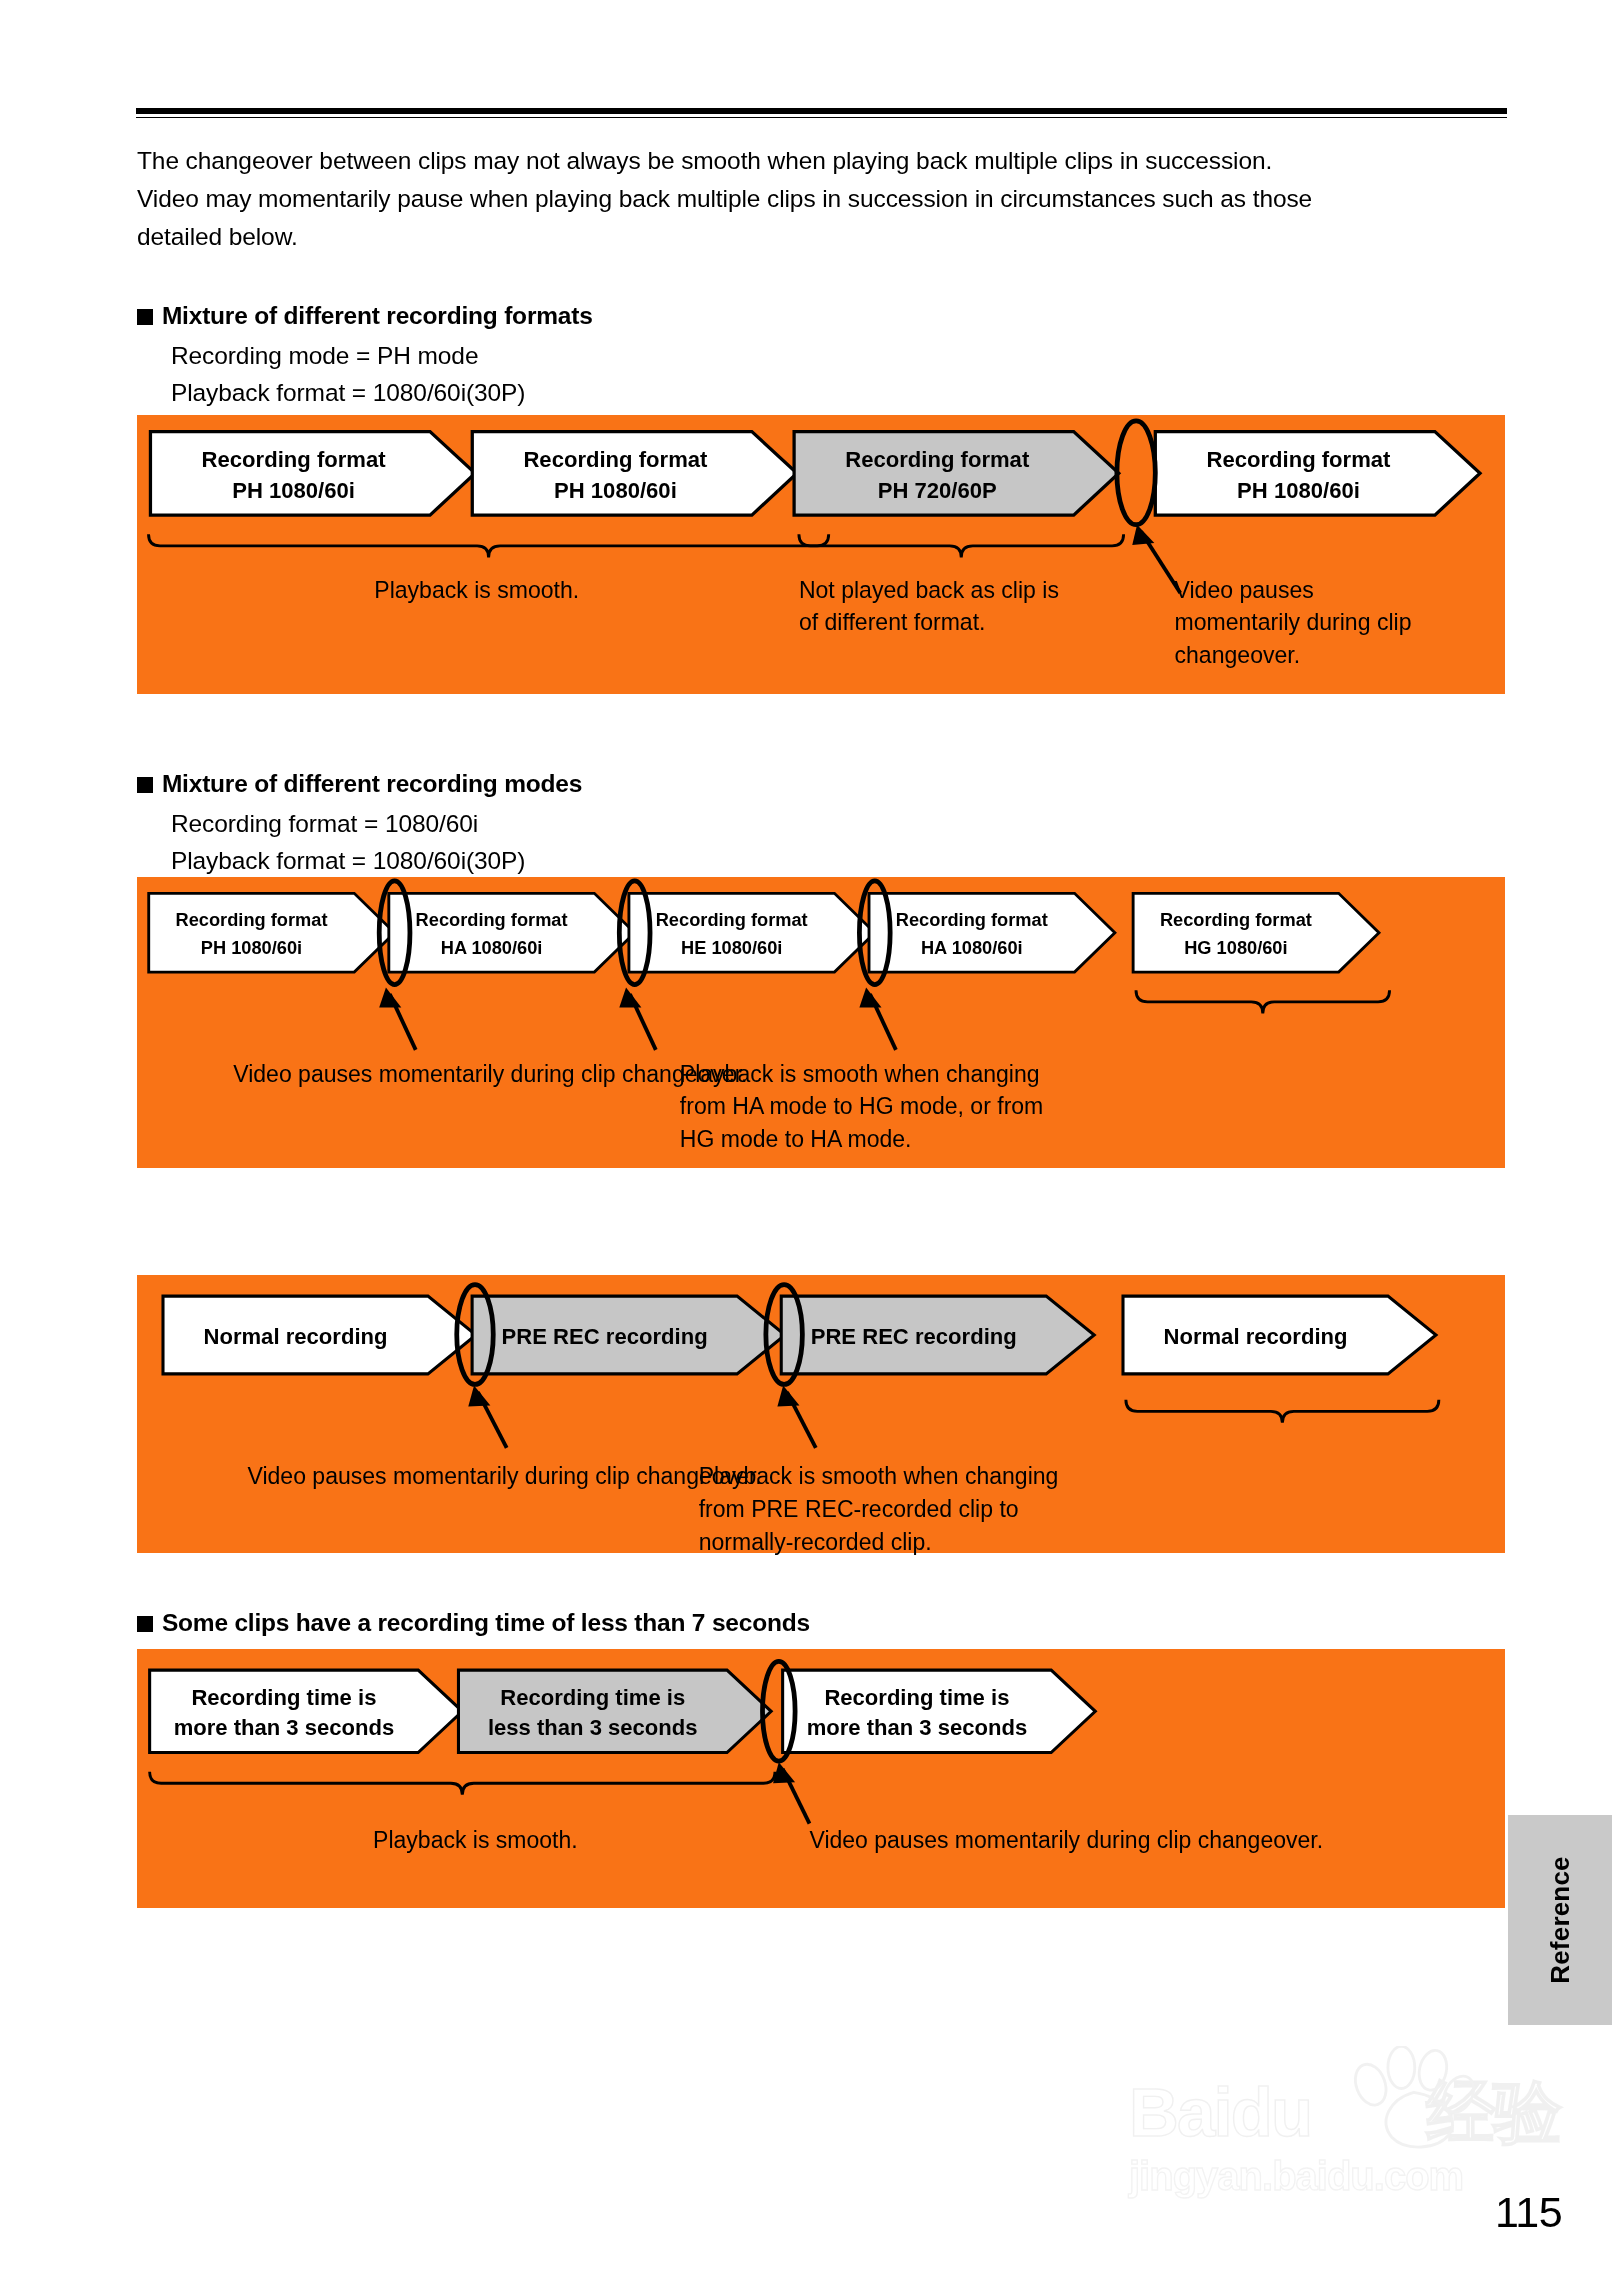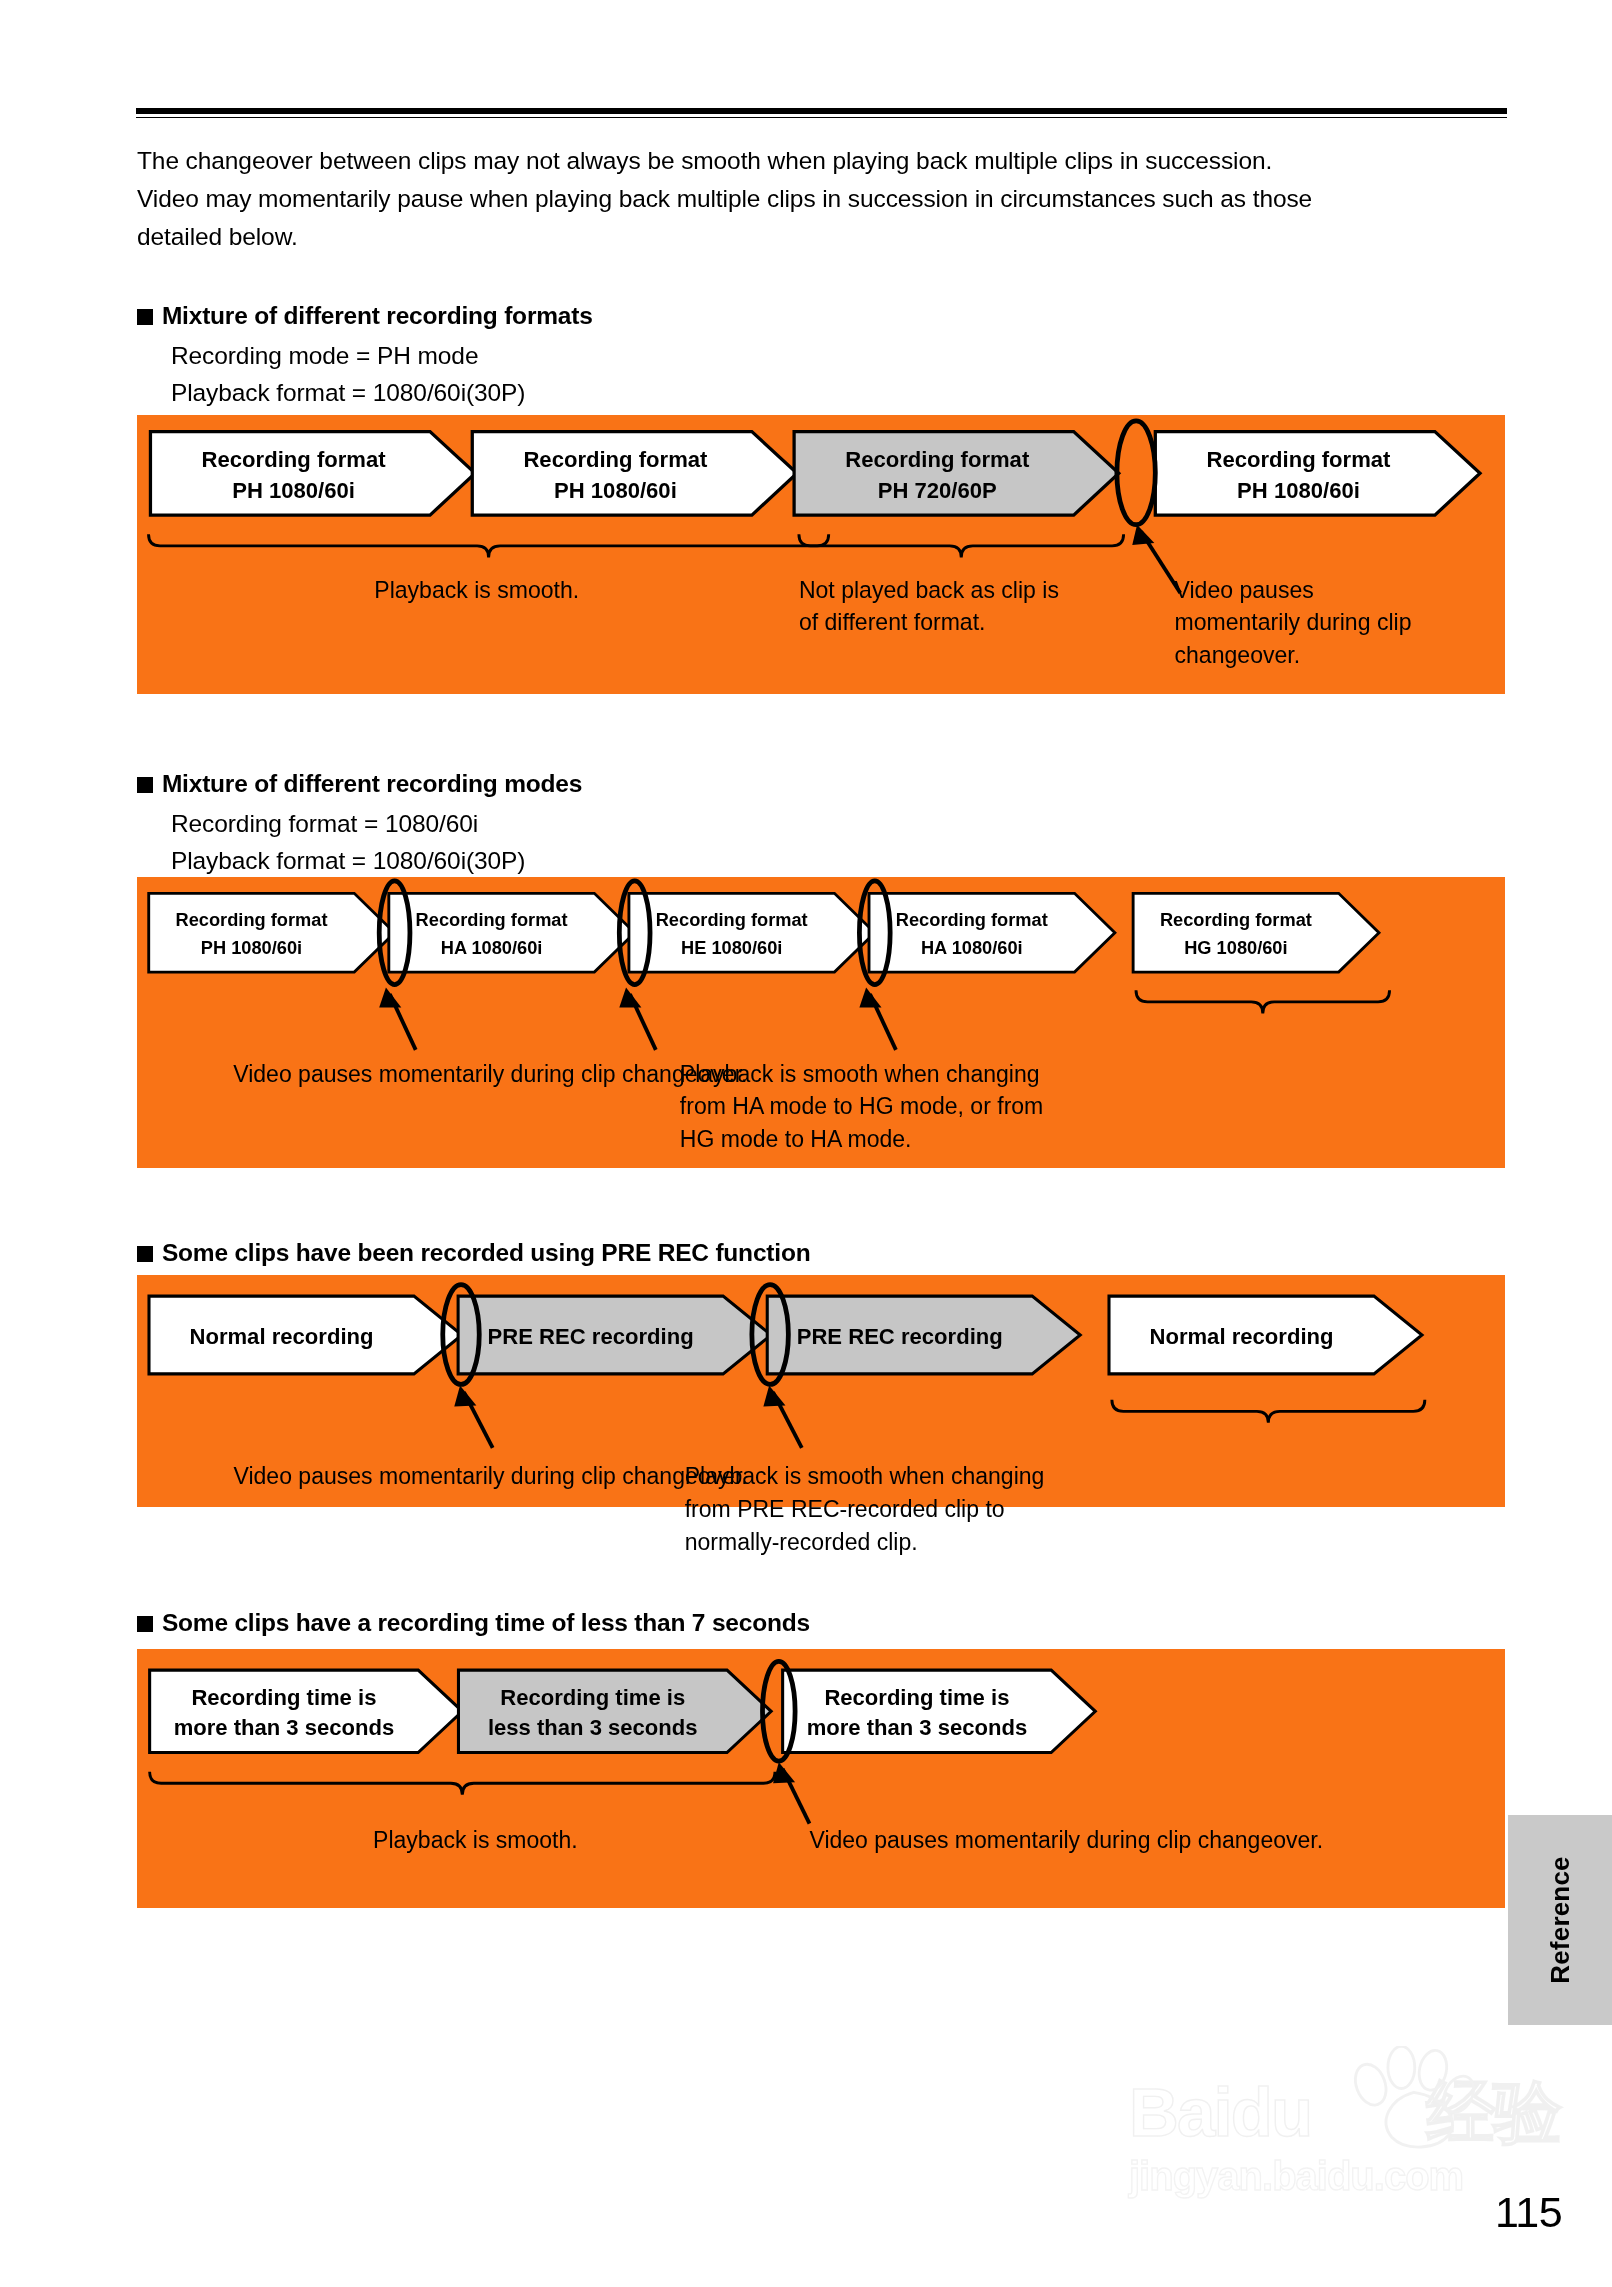--- a/index.html
+++ b/index.html
@@ -272,25 +272,22 @@
 
       <path d="M1040 118 q0 12 12 12 h108 q12 0 12 12 q0 -12 12 -12 h108 q12 0 12 -12" fill="none" stroke="#000" stroke-width="3"></path>
 
       <text class="note-text" x="100" y="213" font-size="24">Video pauses momentarily during clip changeover.</text>
       <text class="note-text" x="565" y="213" font-size="24">Playback is smooth when changing</text>
       <text class="note-text" x="565" y="247" font-size="24">from HA mode to HG mode, or from</text>
       <text class="note-text" x="565" y="281" font-size="24">HG mode to HA mode.</text>
     </svg>
   </div>
 
-  <div class="sec-head" style="left:137px; top:1237px;">
-    <span class="bullet"></span><span>Some clips have been recorded using PRE REC function</span>
-  </div>
-
-  <div class="panel" style="left:137px; top:1275px; width:1368px; height:232px;">
+
+  <div class="panel" style="left:137px; top:1275px; width:1368px; height:278px;padding-left:14px;">
     <svg width="1368" height="288" viewBox="0 0 1424 300" xmlns="http://www.w3.org/2000/svg">
 
       <g>
         <path d="M12 22 L288 22 L338 62.5 L288 103 L12 103 Z" fill="#ffffff" stroke="#000" stroke-width="3.2"></path>
         <text class="arrow-label" x="150" y="72" font-size="23" text-anchor="middle">Normal recording</text>
       </g>
 
       <g>
         <path d="M334 22 L610 22 L660 62.5 L610 103 L334 103 Z" fill="#c6c6c6" stroke="#000" stroke-width="3.2"></path>
         <text class="arrow-label" x="472" y="72" font-size="23" text-anchor="middle">PRE REC recording</text>

